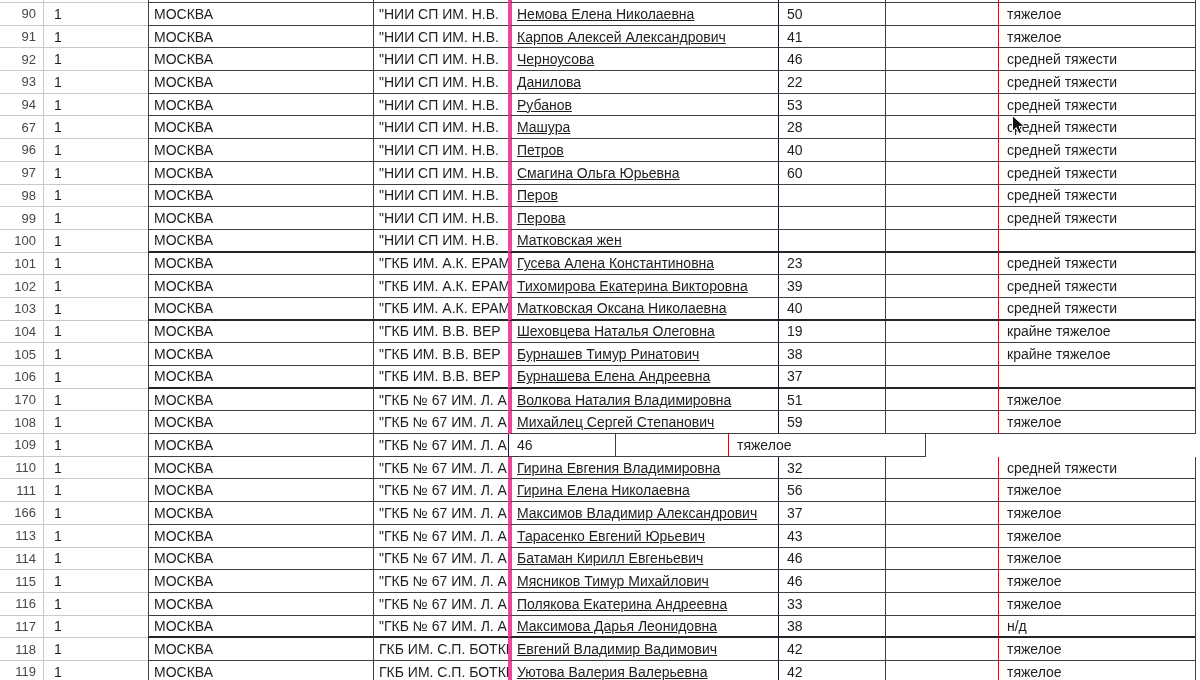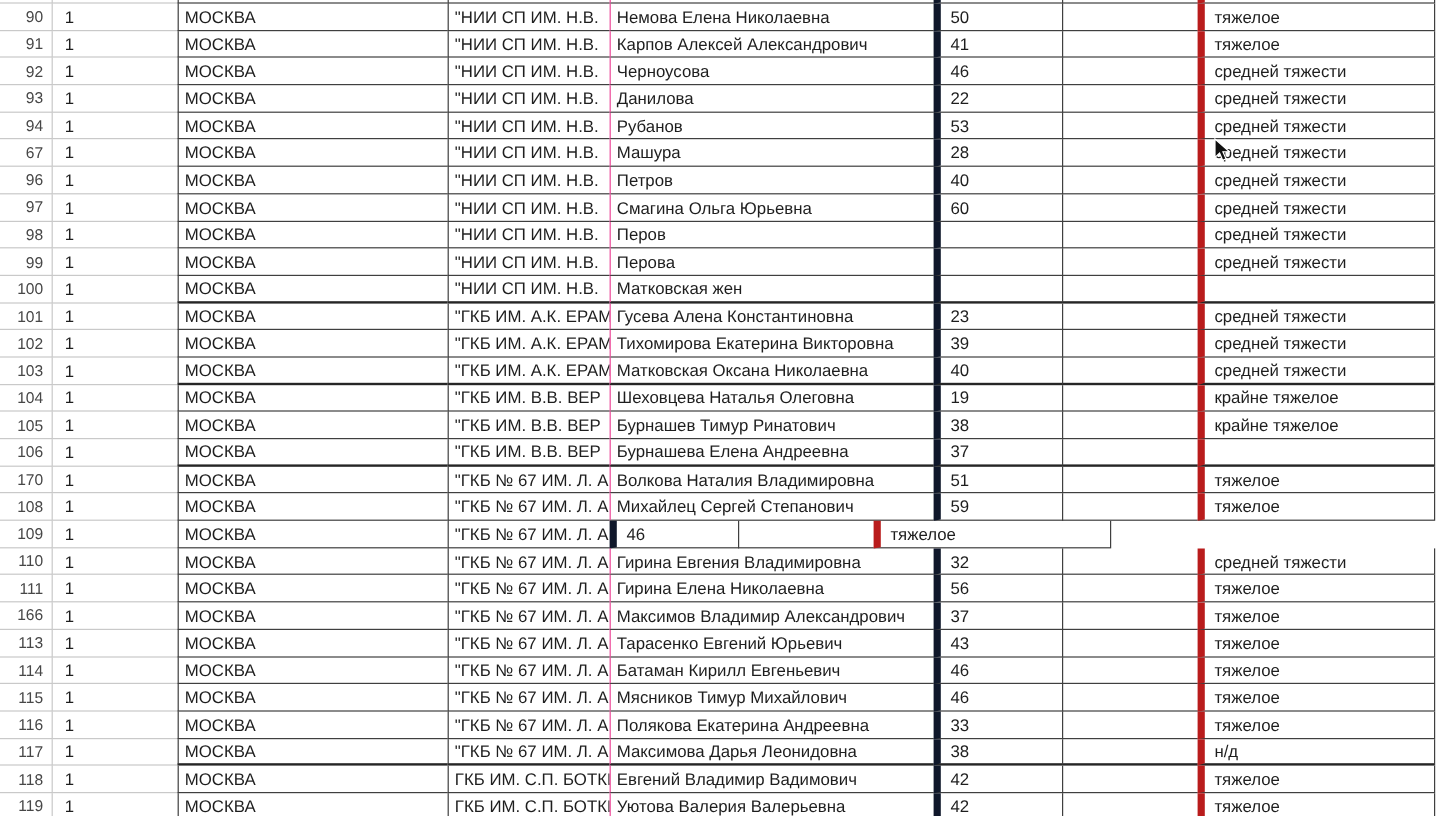--- a/index.html
+++ b/index.html
@@ -18,24 +18,24 @@
   }
   
   .c0 { width:44px;  justify-content:flex-end; padding-right:7px;
         font-size:13px; color:#474747;
         border-right:1px solid #c9c9c9; border-bottom:1px solid #c9c9c9; }
   .c1 { width:104px; padding-left:10px;
         border-bottom:1px solid #c9c9c9; }
   
   .c2 { width:225px; padding-left:5px;  border-left:1px solid #3f3f3f; border-bottom:1px solid #3f3f3f; }
   .c3 { width:135px; padding-left:5px;  border-left:1px solid #3f3f3f; border-bottom:1px solid #3f3f3f; }
-  .c4 { width:270px; padding-left:5px;  border-left:1px solid #ec4899; border-bottom:1px solid #3f3f3f; }
-  .c5 { width:107px; padding-left:8px;  border-left:6px solid #0f172a; border-bottom:1px solid #3f3f3f; }
+  .c4 { width:270px; padding-left:5px;  border-left:4px solid #ec4899; border-bottom:1px solid #3f3f3f;text-decoration:underline; }
+  .c5 { width:107px; padding-left:8px;  border-left:1px solid #0f172a; border-bottom:1px solid #3f3f3f; }
   .c6 { width:113px;                    border-left:1px solid #3f3f3f; border-bottom:1px solid #3f3f3f; }
-  .c7 { width:197px; padding-left:8px;  border-left:6px solid #b91c1c; border-bottom:1px solid #3f3f3f; }
+  .c7 { width:197px; padding-left:8px;  border-left:1px solid #b91c1c; border-bottom:1px solid #3f3f3f; }
   .c8 { flex:1;                         border-left:1px solid #3f3f3f; }
   
   .ge .c2,.ge .c3,.ge .c4,.ge .c5,.ge .c6,.ge .c7 { border-bottom:2px solid #262626; }
 
   #cursor { position:absolute; left:1011px; top:115px; width:15px; height:21px; z-index:5; pointer-events:none; }
 </style>
 </head>
 <body>
 
 <div id="sheet">

